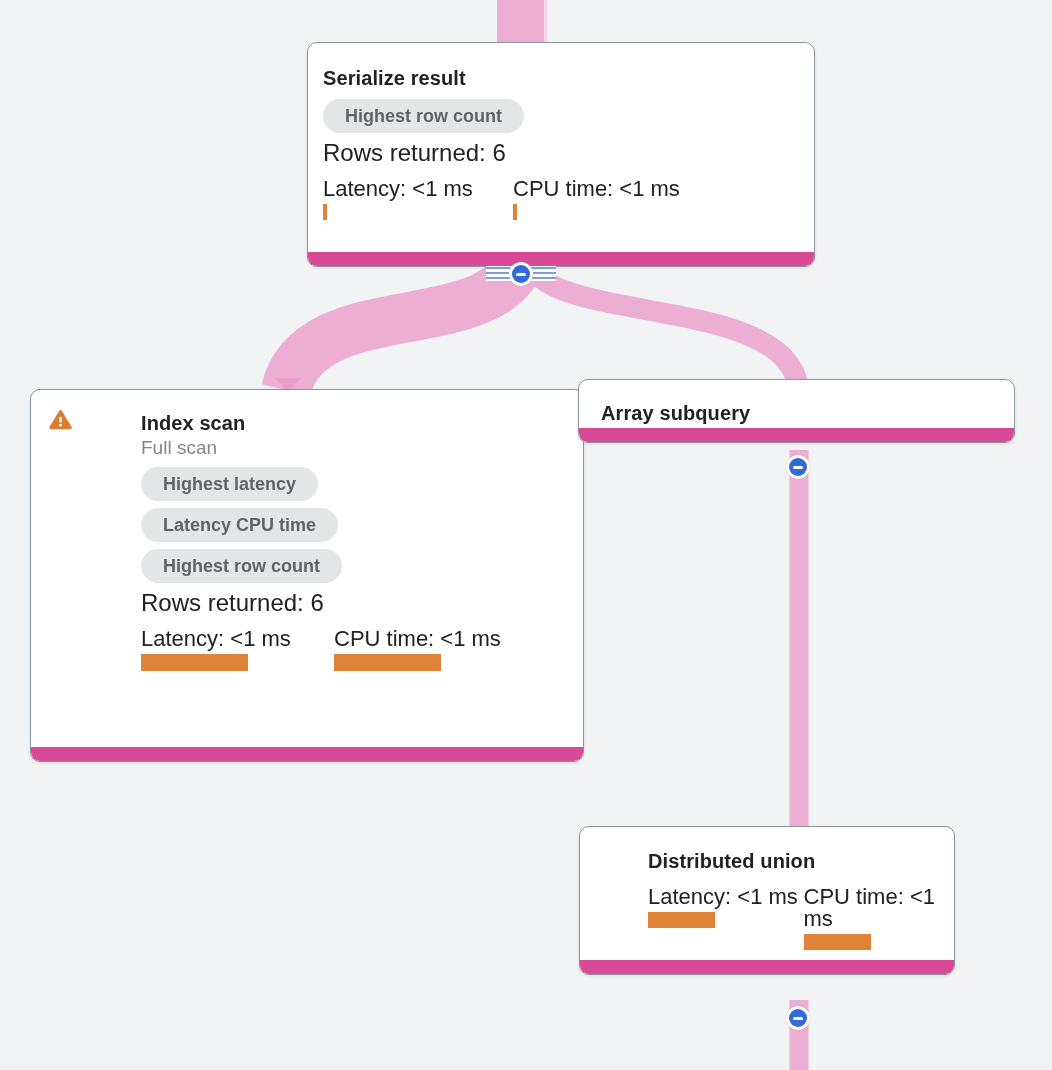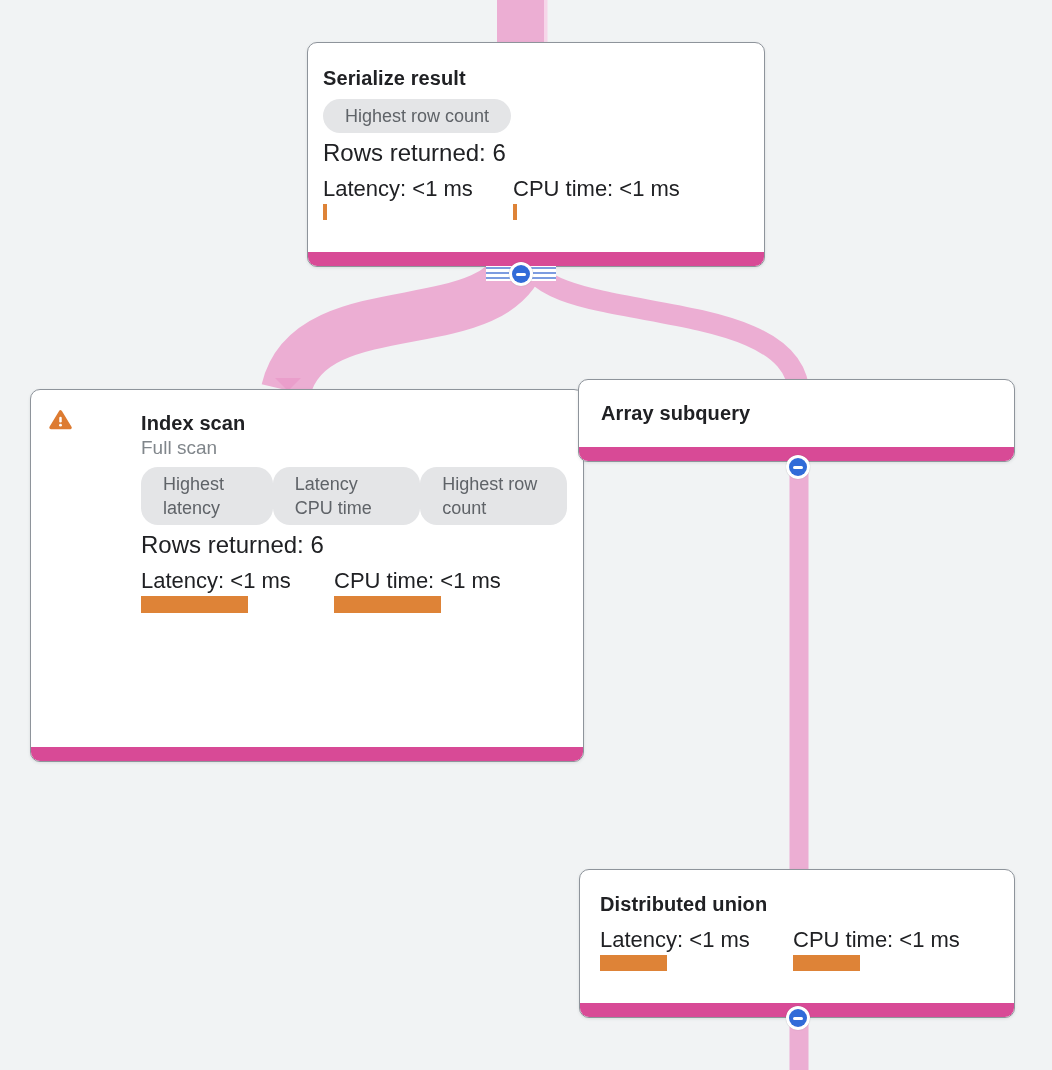--- a/index.html
+++ b/index.html
@@ -49,53 +49,53 @@
   }
   .node-title{
     font-size:20px;font-weight:600;color:var(--text-dark);line-height:26px;
     letter-spacing:.1px;
   }
   .node-subtitle{font-size:19px;line-height:24px;color:var(--text-dark);}
   .node-scan-type{font-size:19px;line-height:24px;color:var(--text-muted);}
   .badge{
     display:inline-block;width:-moz-fit-content;width:fit-content;
     background:var(--badge-gray);color:var(--badge-text);
-    font-size:18px;font-weight:400;line-height:24px;
+    font-size:18px;font-weight:700;line-height:24px;
     padding:5px 22px;border-radius:17px;
   }
   .rows-line{font-size:24px;line-height:22px;color:var(--text-dark);}
   .metrics{display:flex;}
   .metric-label{font-size:22px;line-height:22px;color:var(--text-dark);}
   .bar{background:var(--metric-orange);margin-top:4px;}
   .bar-tiny{width:4px;height:16px;}
   .bar-lg{width:107px;height:17px;}
   .bar-md{width:67px;height:16px;}
   
-  .node-serialize{left:307px;top:42px;width:458px;height:225px;}
+  .node-serialize{left:307px;top:42px;width:508px;height:225px;}
   .node-serialize .inner{padding:22px 16px 0 15px;}
   .node-serialize .badge{margin-top:8px;}
   .node-serialize .rows-line{margin-top:9px;}
   .node-serialize .metrics{margin-top:14px;}
   .node-serialize .metric-col1{width:190px;}
   
   .node-indexscan{left:30px;top:389px;width:554px;height:373px;padding-left:48px;}
   .node-indexscan .inner{padding:20px 16px 0 62px;}
   .warning-icon{position:absolute;left:18px;top:19px;width:23px;height:21px;}
   .node-indexscan .node-subtitle{margin-top:14px;}
   .node-indexscan .node-scan-type{margin-top:0;}
-  .badge-stack{display:flex;flex-direction:row;align-items:flex-start;margin-top:7px;}
+  .badge-stack{display:flex;flex-direction:column;align-items:flex-start;margin-top:7px;}
   .badge-stack .badge{margin-bottom:7px;}
   .node-indexscan .rows-line{margin-top:2px;}
   .node-indexscan .metrics{margin-top:14px;}
   .node-indexscan .metric-col1{width:193px;}
   
-  .node-array{left:578px;top:379px;width:437px;height:83px;}
+  .node-array{left:578px;top:379px;width:437px;height:64px;}
   .node-array .inner{padding:20px 16px 0 22px;}
   
-  .node-distunion{left:579px;top:869px;width:436px;height:149px;}
+  .node-distunion{left:579px;top:826px;width:376px;height:149px;padding-left:48px;}
   .node-distunion .inner{padding:21px 16px 0 20px;}
   .node-distunion .metrics{margin-top:12px;}
   .node-distunion .metric-col1{width:193px;}
   
   .collapse-btn{
     position:absolute;width:24px;height:24px;border-radius:50%;
     background:#fff;display:flex;align-items:center;justify-content:center;
     z-index:3;box-shadow:0 0 1px rgba(0,0,0,.3);cursor:pointer;
   }
   .collapse-btn .circle{

